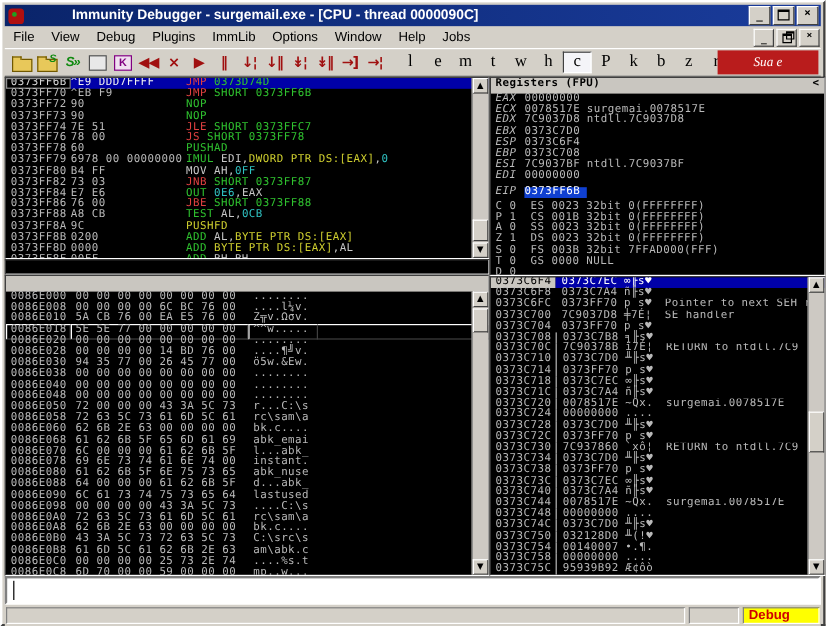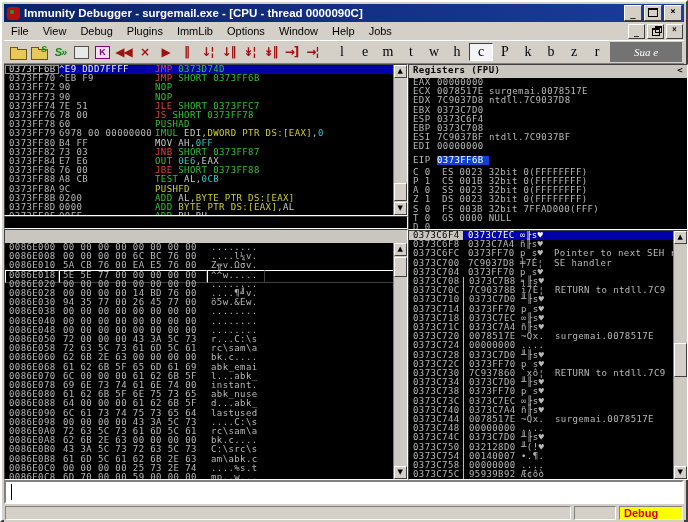--- a/index.html
+++ b/index.html
@@ -4,21 +4,21 @@
 <style>
   html,body{margin:0;padding:0;}
   body{width:688px;height:522px;position:relative;background:#d4d0c8;
        font-family:"Liberation Sans",sans-serif;overflow:hidden;}
   .win{position:absolute;inset:0;background:#d4d0c8;
        border:2px solid;border-color:#ffffff #404040 #404040 #ffffff;box-sizing:border-box;}
 
   
   .titlebar{position:absolute;left:2px;top:2px;right:2px;height:18px;
             background:linear-gradient(90deg,#0a246a,#1a3c9c);
-            display:flex;align-items:center;padding:0 2px;box-sizing:border-box;}
+            display:flex;align-items:center;padding:0 2px;box-sizing:border-box;gap:36px;}
   .appicon{width:13px;height:13px;margin:0 4px 0 1px;background:#b01010;
            border-radius:3px;position:relative;flex:0 0 auto;}
   .appicon::after{content:"";position:absolute;left:3px;top:3px;width:4px;height:4px;
            background:#20a020;border-radius:50%;}
   .title{color:#fff;font-weight:bold;font-size:11.5px;white-space:nowrap;overflow:hidden;flex:1;}
   .winbtns{display:flex;gap:2px;flex:0 0 auto;}
   .wbtn{width:16px;height:14px;background:#d4d0c8;border:1px solid;
         border-color:#ffffff #404040 #404040 #ffffff;
         font-size:9px;line-height:11px;text-align:center;color:#000;
         font-family:"DejaVu Sans Mono",monospace;font-weight:bold;}
@@ -49,21 +49,21 @@
   .snakemark{position:absolute;top:-6px;right:0;color:#108a10;font-size:9px;font-weight:bold;font-style:italic;}
   .snaketxt{color:#108a10;font-weight:bold;font-size:11px;font-style:italic;letter-spacing:-1px;}
   .winicon{width:13px;height:11px;border:1px solid #505050;background:#e8e8e8;}
   .winicon .bar{height:3px;background:#8098c0;}
   .kicon{width:13px;height:11px;border:1px solid #800080;background:#f0e0f0;color:#800080;
          font-size:9px;line-height:10px;text-align:center;font-weight:bold;}
   .letters{display:flex;align-items:center;margin-left:8px;gap:1px;}
   .lbtn{min-width:18px;text-align:center;font-family:"Liberation Serif",serif;font-size:14px;color:#000;padding:0 2px;}
   .lbtn.active{background:#f4f4f8;border:1px solid;border-color:#404040 #ffffff #ffffff #404040;}
   .lbtn.help{color:#c00000;font-weight:bold;}
-  .banner{position:absolute;right:2px;top:1px;bottom:1px;width:72px;background:#737373;
+  .banner{position:absolute;right:2px;top:1px;bottom:1px;width:84px;background:#b91c1c;
           color:#fff;font-family:"Liberation Serif",serif;font-style:italic;font-size:11px;
           display:flex;align-items:center;justify-content:center;}
 
   
   .pane{position:absolute;background:#000;border:1px solid;border-color:#404040 #ffffff #ffffff #404040;
         box-sizing:border-box;overflow:hidden;
         font-family:"DejaVu Sans Mono","Liberation Mono",monospace;font-size:9px;
         letter-spacing:0.4px;line-height:9.2px;color:#b9b9b9;}
   .pane .pre{white-space:pre;}
   .disasm{left:2px;top:62px;width:404px;height:152px;}
@@ -89,21 +89,21 @@
   .hrow{display:flex;white-space:pre;}
   .hrow .addr{flex:0 0 54px;padding-left:4px;}
   .hrow .hex{flex:0 0 148px;}
   .hrow .asc{flex:1;}
 
   .reghdr{height:13px;background:#c9c6c0;color:#000;font-weight:bold;display:flex;
           padding:1px 4px 12px 4px;box-sizing:border-box;}
   .reghdr .sp{flex:1;}
   .regbody{padding-left:4px;}
   .regrow{display:flex;white-space:pre;}
-  .regrow .rn{flex:0 0 24px;}
+  .regrow .rn{flex:0 0 24px;font-style:italic;}
   .regrow .rv{flex:0 0 52px;}
   .eiphl{background:#1040d0;color:#ffffff;}
   .spacer4{height:4px;} .spacer3{height:3px;}
 
   .srow{display:flex;white-space:pre;}
   .srow .addr{flex:0 0 50px;padding-left:4px;}
   .srow .br{flex:0 0 5px;}
   .srow .br.on{border-left:1px solid #b9b9b9;}
   .srow .val{flex:0 0 52px;}
   .srow .asc{flex:0 0 34px;}

